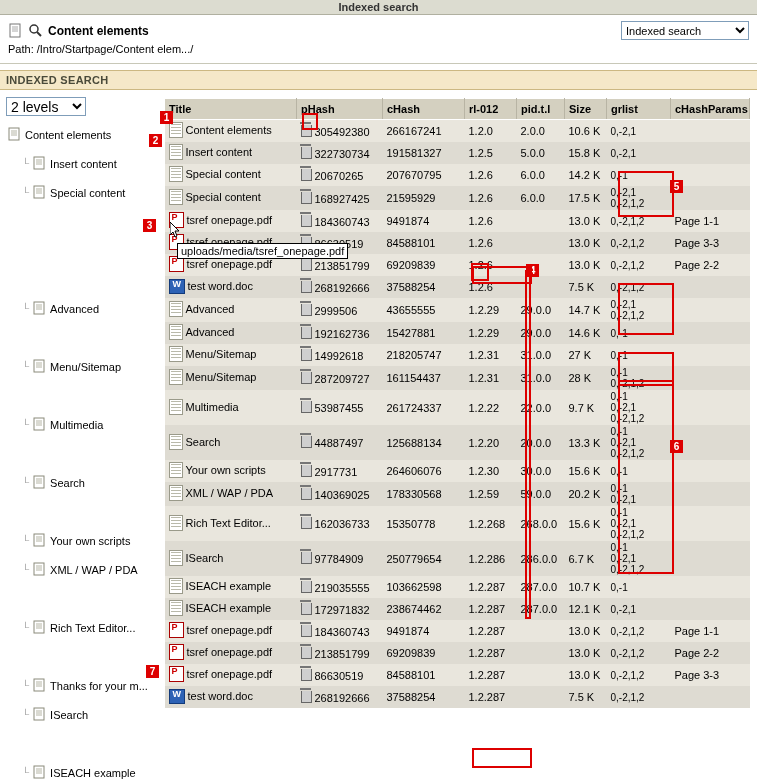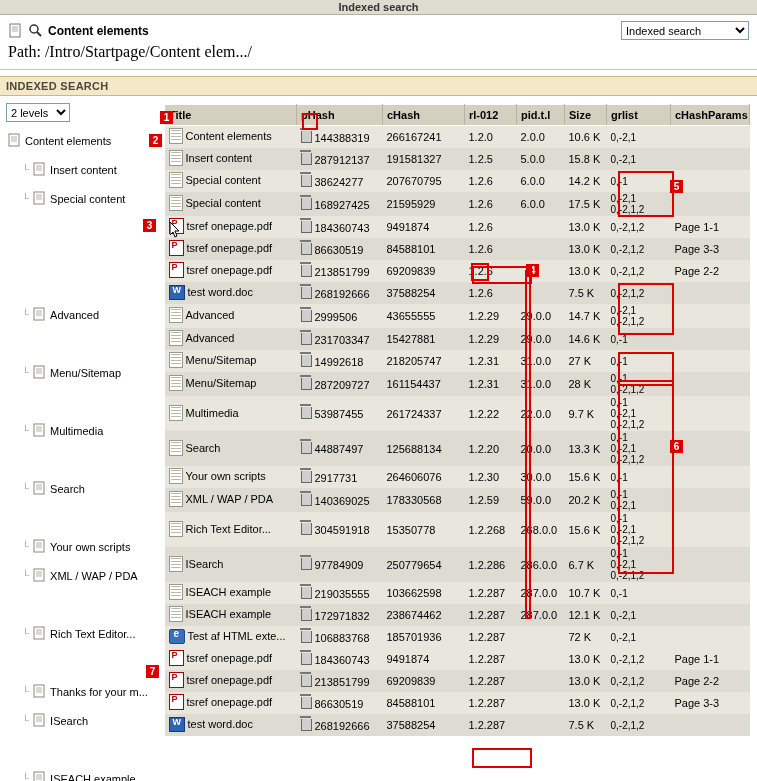--- a/index.html
+++ b/index.html
@@ -7,32 +7,32 @@
 
   
   .titlebar{height:14px;background:#dcdcd0;border-bottom:1px solid #b0b0a0;
     display:flex;align-items:center;justify-content:center;font-size:11px;font-weight:bold;color:#333;}
 
   
   .header{padding:6px 8px 2px 8px;}
   .headrow{display:flex;align-items:center;gap:5px;}
   .hicon{width:15px;height:15px;display:inline-block;}
   .htitle{font-weight:bold;font-size:12px;color:#000;}
-  .pathline{margin-top:3px;font-size:16px;color:#000;font-family:Liberation Serif, serif;}
+  .pathline{margin-top:3px;font-size:11px;color:#000;}
   .selwrap{margin-left:auto;}
   select.modesel{font-family:"Liberation Sans",sans-serif;font-size:11px;width:128px;height:19px;
     border:1px solid #7f9db9;background:#fff;}
 
   .ruleline{border:none;border-top:1px solid #c8c8b8;margin:6px 0 0 0;}
 
   .sectiontitle{background:#f5e8c8;border-top:1px solid #ccb882;border-bottom:1px solid #ccb882;
     font-weight:bold;font-size:11px;color:#4a4a3a;padding:3px 6px;margin-top:6px;letter-spacing:.3px;}
 
   .levelsel{margin:7px 0 4px 6px;}
-  select.levels{font-family:"Liberation Sans",sans-serif;font-size:11px;width:64px;height:19px;
+  select.levels{font-family:"Liberation Sans",sans-serif;font-size:14px;width:80px;height:19px;
     border:1px solid #7f9db9;background:#fff;}
 
   
   .body{position:relative;display:flex;}
   .tree{width:160px;flex:0 0 160px;padding-left:4px;}
   .treeitem{height:29px;display:flex;align-items:center;gap:4px;font-size:11px;color:#000;white-space:nowrap;}
   .tline{color:#999;font-size:10px;}
   .pageicon{width:13px;height:15px;display:inline-block;}
 
   
@@ -292,45 +292,45 @@
               <th>rl-012</th>
               <th>pid.t.l</th>
               <th>Size</th>
               <th>grlist</th>
               <th>cHashParams</th>
             </tr>
           </thead>
         <tbody id="tbody">
             <tr class="r0">
               <td><span class="cellicon"><span class="ic-doc"></span></span><span>Content elements</span></td>
-              <td><span class="ic-trash"></span><span>144388319</span></td>
+              <td><span class="ic-trash"></span><span>305492380</span></td>
               <td>266167241</td>
               <td>1.2.0</td>
               <td>2.0.0</td>
               <td>10.6 K</td>
               <td>
                 <div class="multiline">0,-2,1</div>
               </td>
               <td></td>
             </tr>
             <tr class="r1">
               <td><span class="cellicon"><span class="ic-doc"></span></span><span>Insert content</span></td>
-              <td><span class="ic-trash"></span><span>287912137</span></td>
+              <td><span class="ic-trash"></span><span>322730734</span></td>
               <td>191581327</td>
               <td>1.2.5</td>
               <td>5.0.0</td>
               <td>15.8 K</td>
               <td>
                 <div class="multiline">0,-2,1</div>
               </td>
               <td></td>
             </tr>
             <tr class="r0">
               <td><span class="cellicon"><span class="ic-doc"></span></span><span>Special content</span></td>
-              <td><span class="ic-trash"></span><span>38624277</span></td>
+              <td><span class="ic-trash"></span><span>20670265</span></td>
               <td>207670795</td>
               <td>1.2.6</td>
               <td>6.0.0</td>
               <td>14.2 K</td>
               <td>
                 <div class="multiline">0,-1</div>
               </td>
               <td></td>
             </tr>
             <tr class="r1">
@@ -402,21 +402,21 @@
               <td>29.0.0</td>
               <td>14.7 K</td>
               <td style="vertical-align: top;">
                 <div class="multiline">0,-2,1</div>
                 <div class="multiline">0,-2,1,2</div>
               </td>
               <td></td>
             </tr>
             <tr class="r1">
               <td><span class="cellicon"><span class="ic-doc"></span></span><span>Advanced</span></td>
-              <td><span class="ic-trash"></span><span>231703347</span></td>
+              <td><span class="ic-trash"></span><span>192162736</span></td>
               <td>15427881</td>
               <td>1.2.29</td>
               <td>29.0.0</td>
               <td>14.6 K</td>
               <td>
                 <div class="multiline">0,-1</div>
               </td>
               <td></td>
             </tr>
             <tr class="r0">
@@ -492,21 +492,21 @@
               <td>59.0.0</td>
               <td>20.2 K</td>
               <td style="vertical-align: top;">
                 <div class="multiline">0,-1</div>
                 <div class="multiline">0,-2,1</div>
               </td>
               <td></td>
             </tr>
             <tr class="r0">
               <td><span class="cellicon"><span class="ic-doc"></span></span><span>Rich Text Editor...</span></td>
-              <td><span class="ic-trash"></span><span>304591918</span></td>
+              <td><span class="ic-trash"></span><span>162036733</span></td>
               <td>15350778</td>
               <td>1.2.268</td>
               <td>268.0.0</td>
               <td>15.6 K</td>
               <td style="vertical-align: top;">
                 <div class="multiline">0,-1</div>
                 <div class="multiline">0,-2,1</div>
                 <div class="multiline">0,-2,1,2</div>
               </td>
               <td></td>
@@ -537,32 +537,20 @@
               </td>
               <td></td>
             </tr>
             <tr class="r1">
               <td><span class="cellicon"><span class="ic-doc"></span></span><span>ISEACH example</span></td>
               <td><span class="ic-trash"></span><span>172971832</span></td>
               <td>238674462</td>
               <td>1.2.287</td>
               <td>287.0.0</td>
               <td>12.1 K</td>
-              <td>
-                <div class="multiline">0,-2,1</div>
-              </td>
-              <td></td>
-            </tr>
-            <tr class="r0">
-              <td><span class="cellicon"><span class="ic-html"></span></span><span>Test af HTML exte...</span></td>
-              <td><span class="ic-trash"></span><span>106883768</span></td>
-              <td>185701936</td>
-              <td>1.2.287</td>
-              <td></td>
-              <td>72 K</td>
               <td>
                 <div class="multiline">0,-2,1</div>
               </td>
               <td></td>
             </tr>
             <tr class="r0">
               <td><span class="cellicon"><span class="ic-pdf"></span></span><span>tsref onepage.pdf</span></td>
               <td><span class="ic-trash"></span><span>184360743</span></td>
               <td>9491874</td>
               <td>1.2.287</td>
@@ -629,14 +617,15 @@
   <div class="marker" style="left:670px;top:440px;">6</div>
   <div class="redbox" style="left:525px;top:270px;width:2px;height:345px;"></div>
   <div class="marker" style="left:146px;top:665px;">7</div>
   <div class="redbox" style="left:472px;top:748px;width:56px;height:16px;"></div>
 
   <div class="cursor" style="left:170px;top:222px;">
     <svg width="12" height="18" viewBox="0 0 12 18">
         <polygon points="0,0 0,13 3,10 5,15 7,14 5,9 9,9" fill="#fff" stroke="#000"></polygon>
       </svg>
   </div>
+  <div class="tooltip" style="left:177px;top:243px;">uploads/media/tsref_onepage.pdf</div>
 
 </div>
 
 </body></html>

